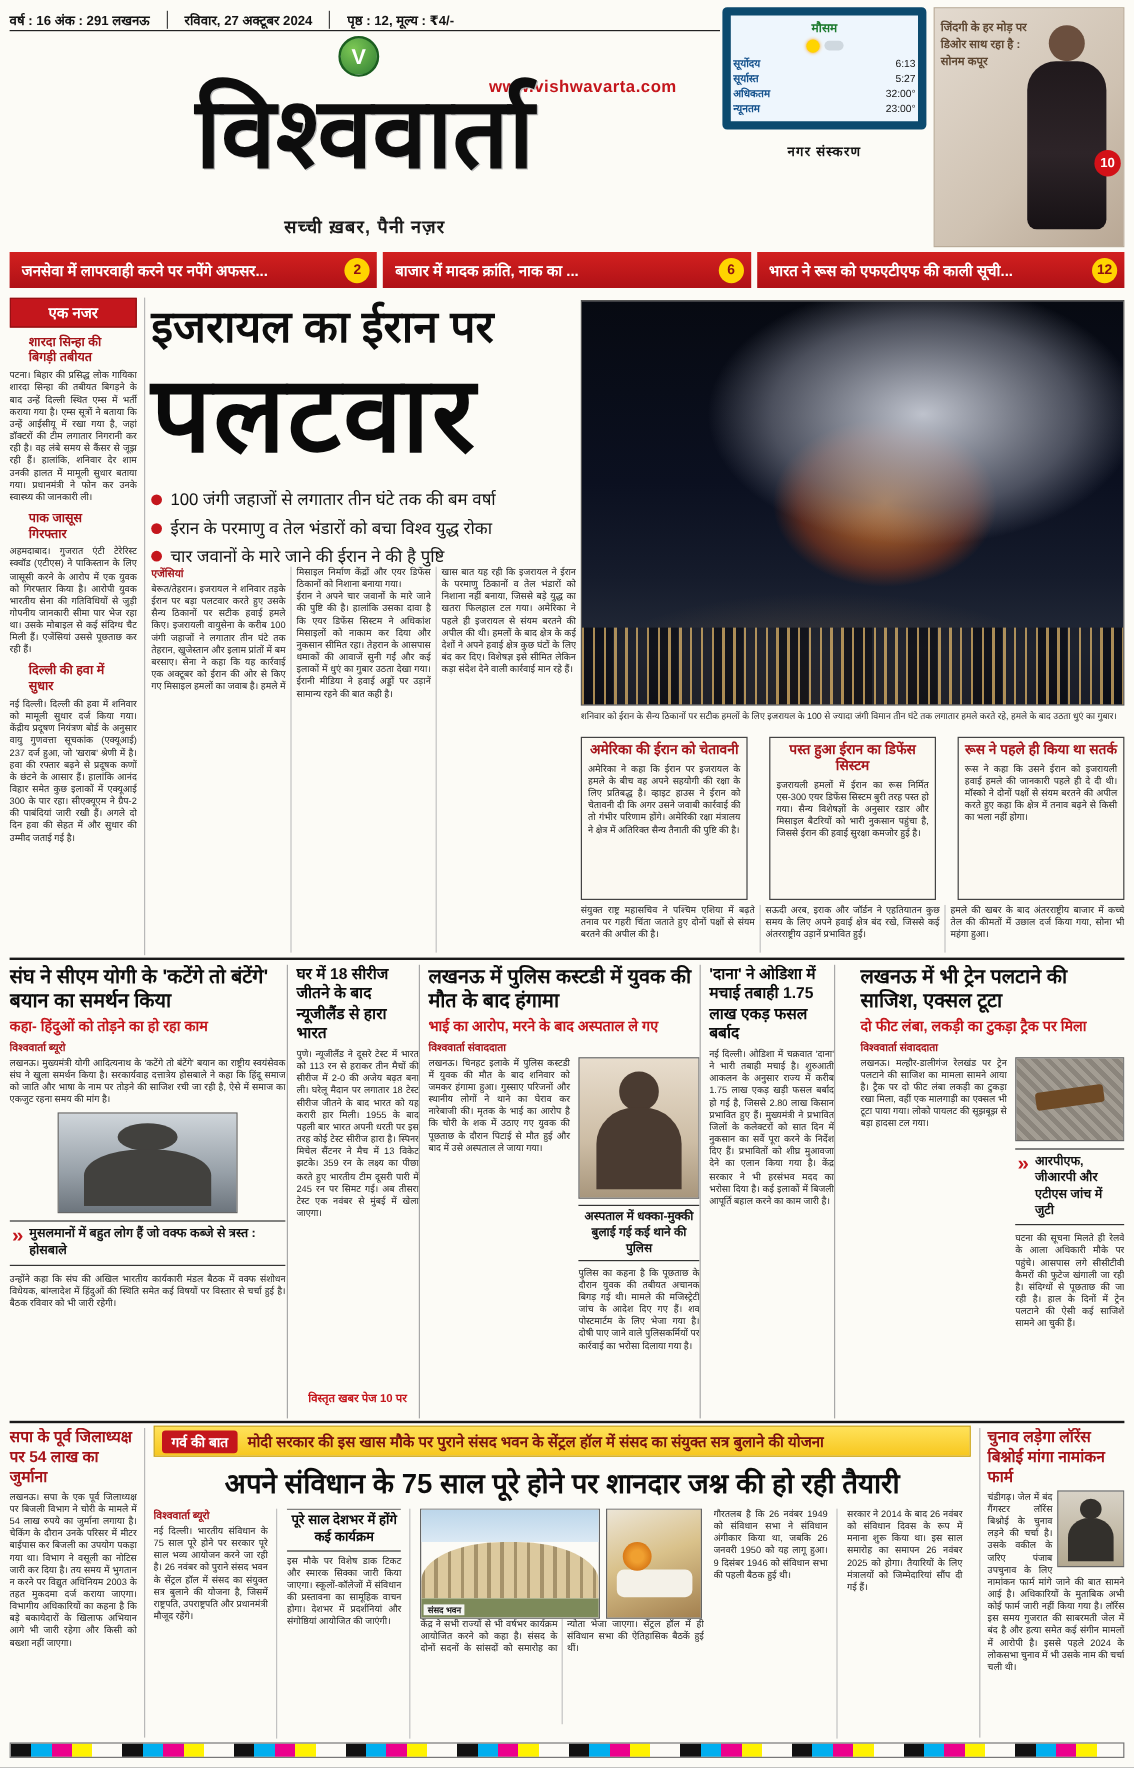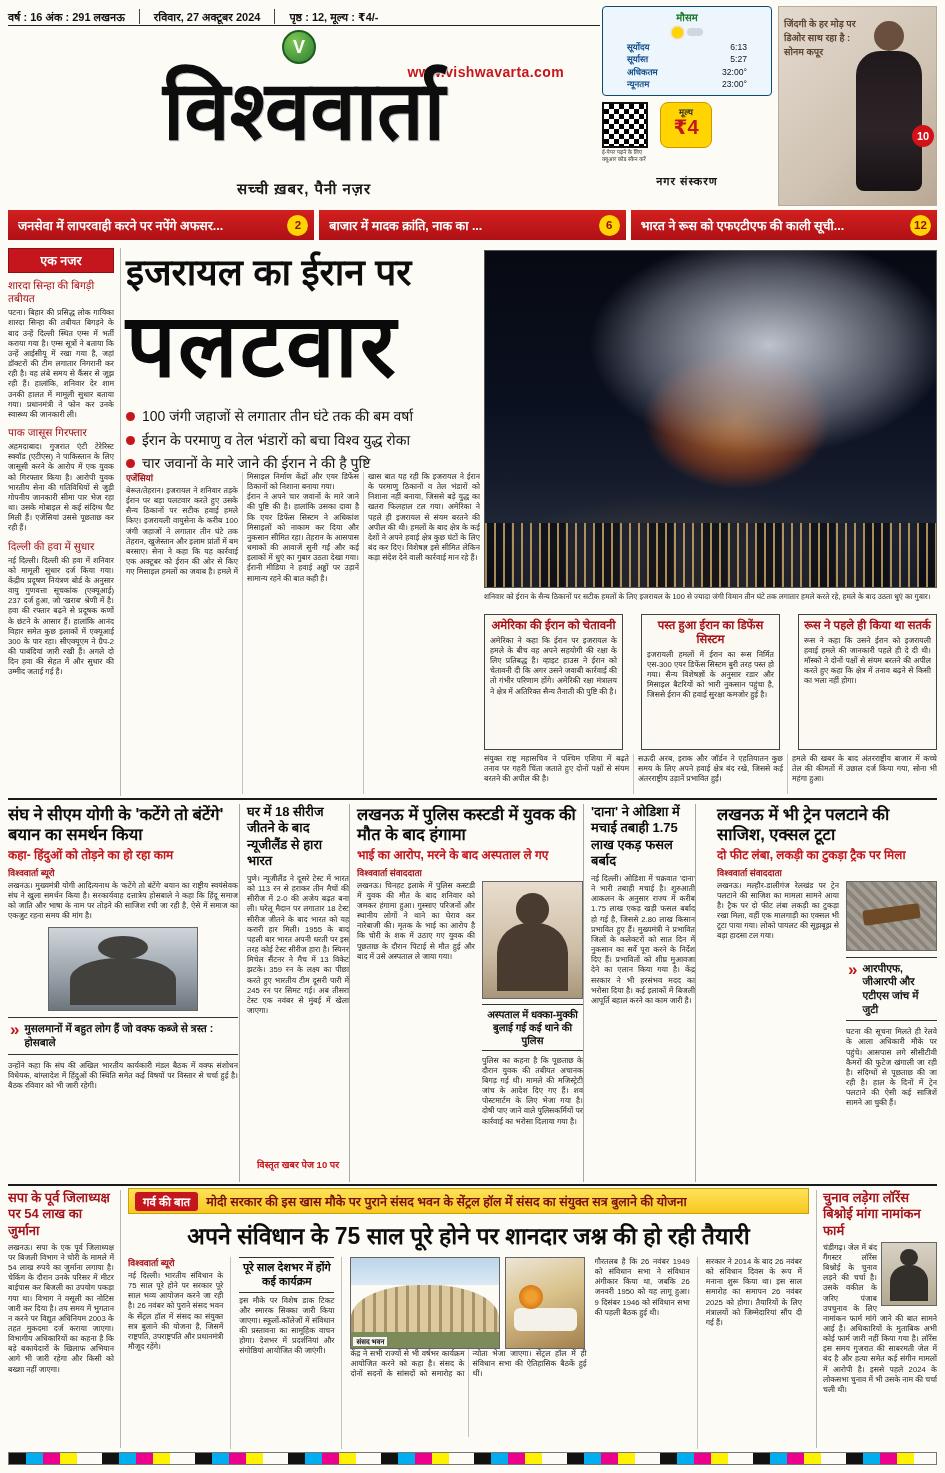--- a/index.html
+++ b/index.html
@@ -9,21 +9,21 @@
   .abs { position:absolute; }
   .clip { overflow:hidden; }
   .bt { font-size:7.7px; line-height:1.32; text-align:justify; color:#1c1c1c; }
 
   
   .topstrip { left:8px; top:8px; width:592px; height:18px; display:flex; gap:14px; align-items:center; font-size:11px; font-weight:bold; border-bottom:1.5px solid #222; }
   .topstrip span + span { border-left:1.5px solid #444; padding-left:14px; }
 
   
   .hright { left:602px; top:6px; width:170px; height:200px; }
-  .weatherbox { border:1px solid #0c4a6e; background:#eef6fd; border-radius:4px; padding:3px 24px 4px; }
+  .weatherbox { border:7px solid #0c4a6e; background:#eef6fd; border-radius:4px; padding:3px 2px 4px; }
   .weatherbox .wtitle { text-align:center; font-weight:bold; font-size:10px; color:#1c7a2d; }
   .wicons { display:flex; gap:4px; justify-content:center; align-items:center; height:14px; margin:1px 0 2px; }
   .sun { width:11px; height:11px; border-radius:50%; background:#ffd400; box-shadow:0 0 3px #f90; }
   .cloud { width:16px; height:8px; border-radius:8px; background:#cfd8df; }
   .wrow { display:flex; justify-content:space-between; font-size:8.6px; line-height:1.45; }
   .wrow .wl { color:#14518c; font-weight:bold; }
   .qr-row { display:flex; gap:6px; margin-top:6px; align-items:flex-start; }
   .qr { width:46px; height:46px; border:2px solid #111; background:
         repeating-conic-gradient(#000 0% 25%, #fff 0% 50%) 0 0/10px 10px; }
   .qr-cap { font-size:5.6px; width:52px; line-height:1.25; color:#333; margin-top:1px; }
@@ -49,21 +49,21 @@
 
   
   .teasers { left:8px; top:210px; width:929px; height:30px; display:flex; gap:5px; }
   .teaser { flex:1; background:linear-gradient(180deg,#d2201f,#b01116); color:#fff; display:flex; align-items:center; padding:0 6px 0 10px; gap:6px; }
   .teaser .tx { flex:1; font-size:12.5px; font-weight:bold; white-space:nowrap; overflow:hidden; }
   .teaser .pg { width:21px; height:21px; border-radius:50%; background:#ffd400; color:#8c0f12; font-size:11.5px; font-weight:bold; display:flex; align-items:center; justify-content:center; flex:0 0 21px; }
 
   
   .sidebar { left:8px; top:248px; width:113px; height:548px; border-right:1px solid #b8b8b8; padding-right:6px; }
   .sb-title { background:#c4161c; color:#fff; font-weight:bold; font-size:12.5px; text-align:center; padding:3px 0; border:1px solid #8c0f12; margin-bottom:5px; }
-  .sb-head { font-size:10.5px; font-weight:normal; color:#a5141a; line-height:1.25; margin:6px 0 3px; }
+  .sb-head { font-size:10.5px; font-weight:bold; color:#a5141a; line-height:1.25; margin:6px 16px 3px; }
 
   
   .lead-kicker { left:126px; top:252px; width:354px; font-size:37px; font-weight:bold; line-height:1.15; color:#0d0d0d; }
   .lead-head { left:126px; top:298px; width:354px; font-size:88px; font-weight:bold; letter-spacing:2px; color:#0a0a0a; line-height:1.1; }
   .lead-bullets { left:126px; top:408px; width:354px; }
   .lead-bullets .bl { display:flex; gap:7px; align-items:flex-start; margin-bottom:6px; }
   .dot { width:9px; height:9px; border-radius:50%; background:#c4161c; margin-top:4px; flex:0 0 9px; }
   .bl .bltx { font-size:14px; font-weight:normal; line-height:1.25; }
   .lead-body { left:126px; top:472px; width:354px; height:322px; column-count:3; column-gap:9px; column-rule:1px solid #c2c2c2; }
   .byline { font-size:8.8px; font-weight:bold; color:#a5141a; margin-bottom:2px; }
@@ -160,30 +160,20 @@
         </div>
       <div class="wrow">
           <span class="wl">अधिकतम</span>
           <span>32:00°</span>
         </div>
       <div class="wrow">
           <span class="wl">न्यूनतम</span>
           <span>23:00°</span>
         </div>
     </div>
-    <div class="qr-row">
-      <div>
-        <div class="qr"></div>
-        <div class="qr-cap">ई-पेपर पढ़ने के लिए क्यूआर कोड स्कैन करें</div>
-      </div>
-      <div class="pricebadge">
-        <span class="pl">मूल्य</span>
-        <span class="pv">₹4</span>
-      </div>
-    </div>
     <div class="cityed">नगर संस्करण</div>
   </div>
 
   <div class="abs topad">
     <div class="ad-text">जिंदगी के हर मोड़ पर डिओर साथ रहा है : सोनम कपूर</div>
     <div class="ad-fig"></div>
     <div class="ad-badge">10</div>
   </div>
 
   <div class="abs masthead">

